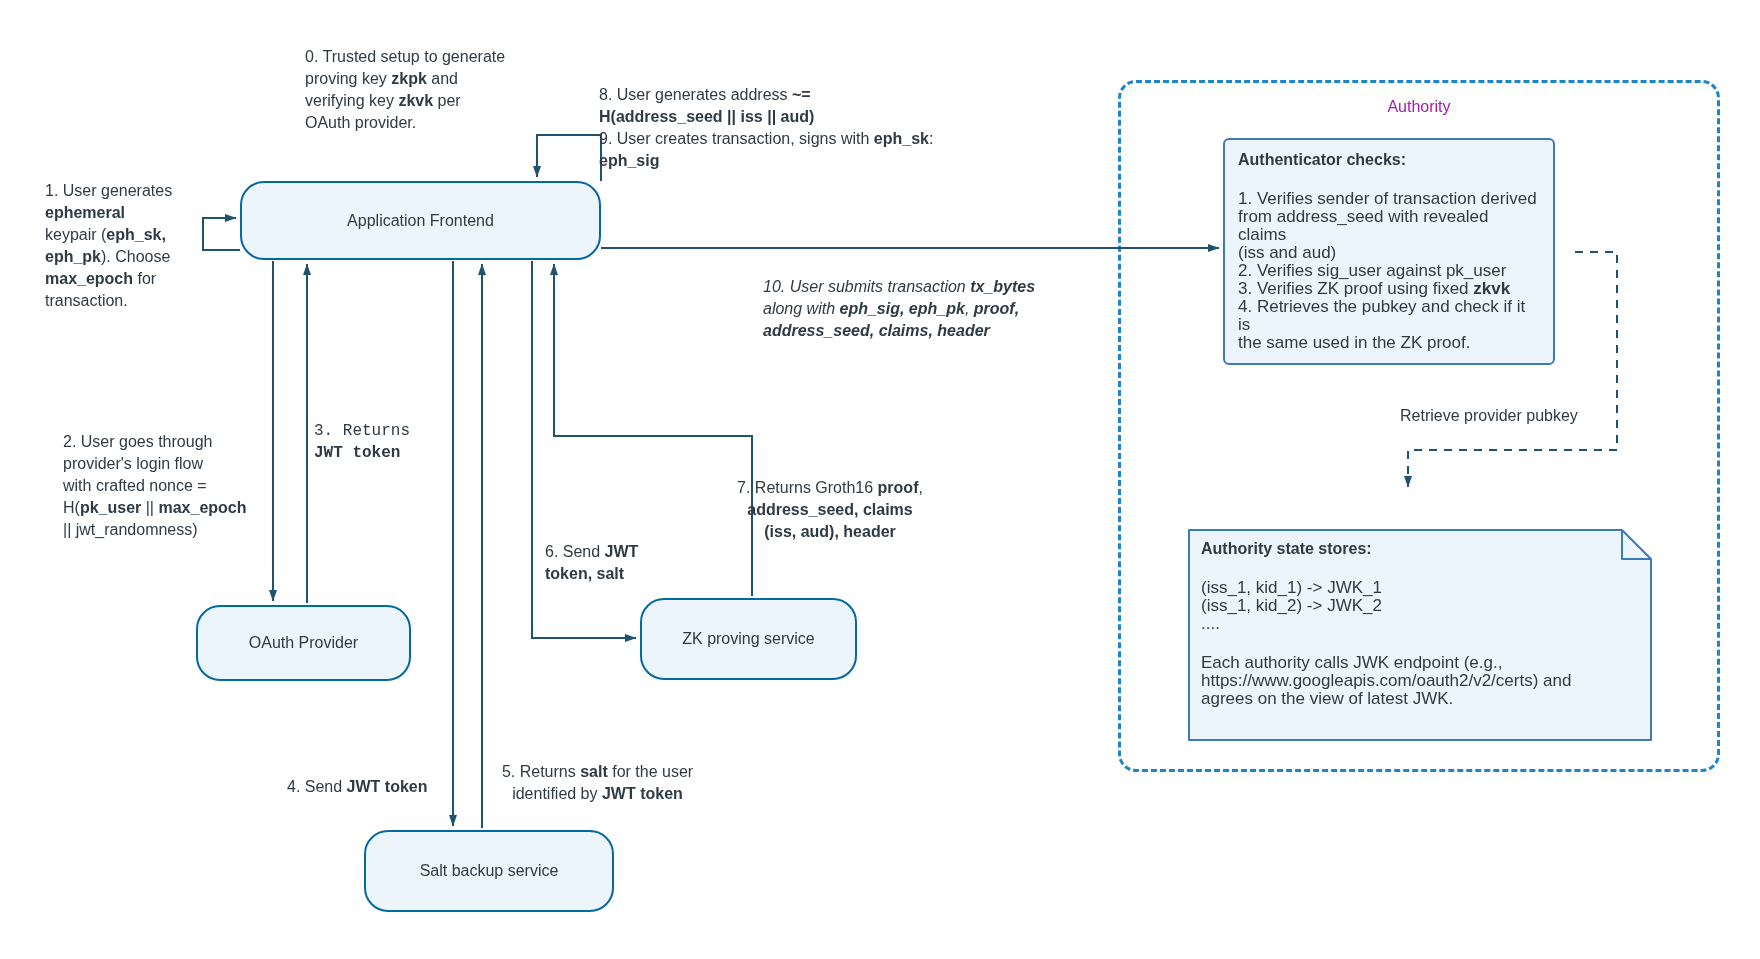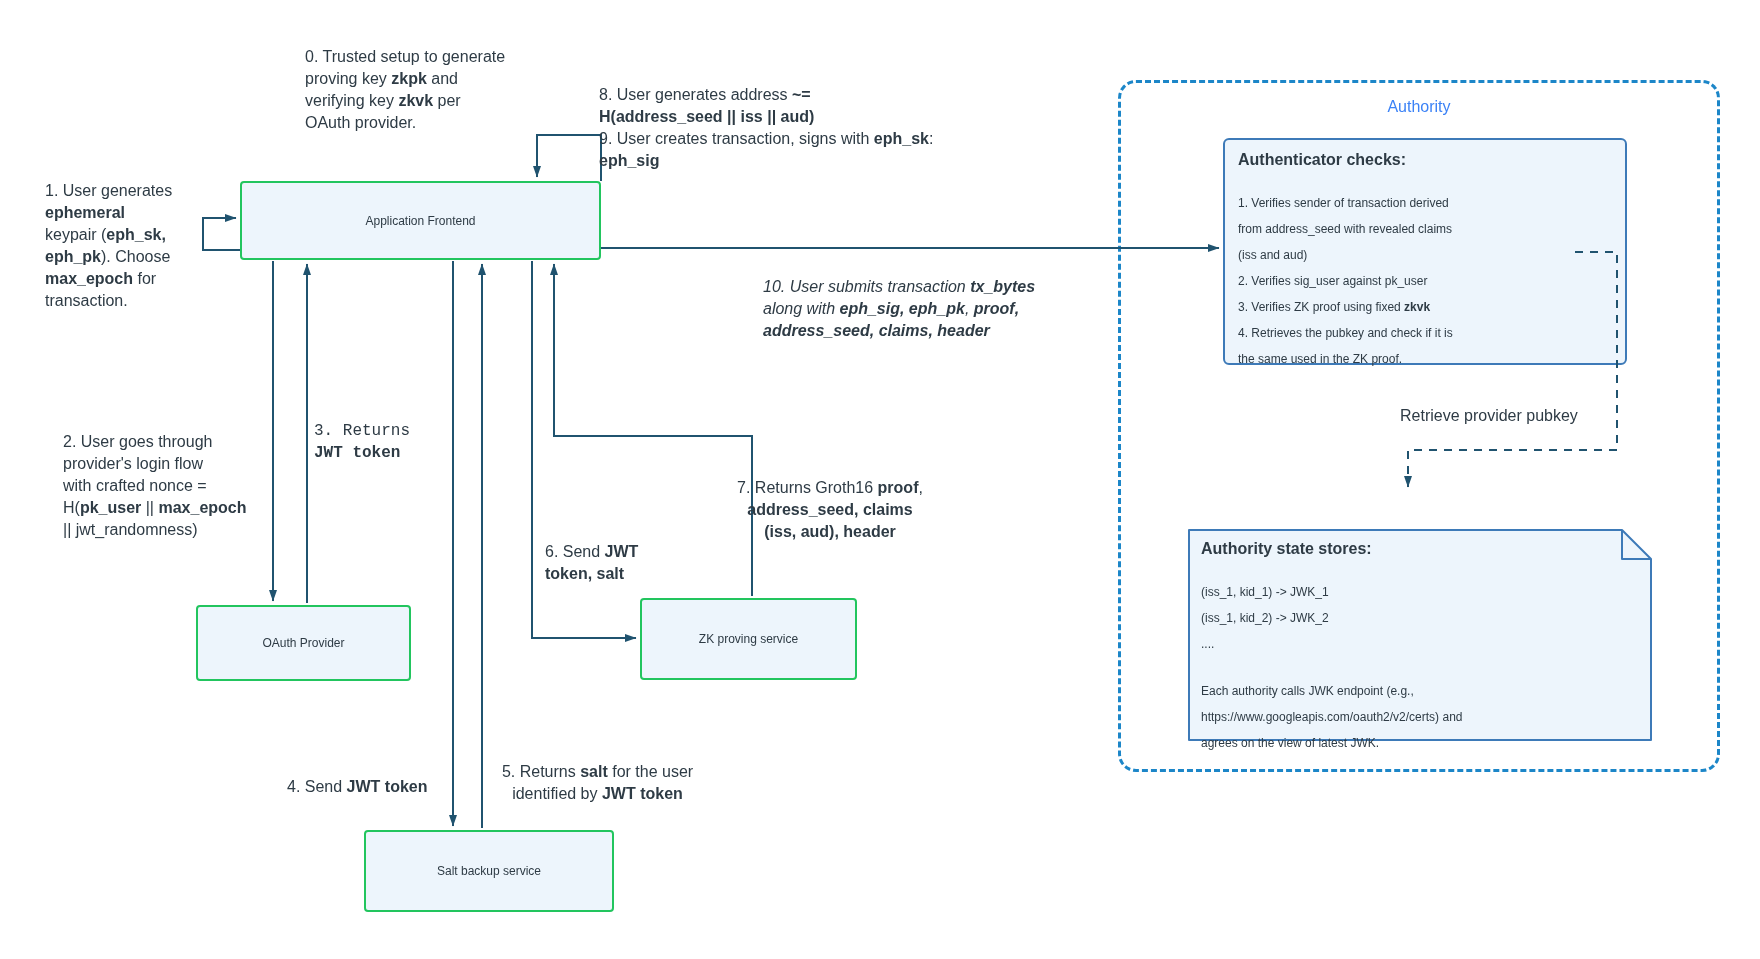--- a/index.html
+++ b/index.html
@@ -1,28 +1,28 @@
 <!DOCTYPE html>
 <html><head>
 <meta charset="utf-8">
 <style>
   html,body{margin:0;padding:0;background:#ffffff;}
   body{font-family:"Liberation Sans",sans-serif;}
   .canvas{position:relative;width:1760px;height:959px;overflow:hidden;color:#2e3b45;background:#ffffff;}
 
-  .node{position:absolute;background:#edf5fc;border:2px solid #22c55e;border-radius:4px;
-        display:flex;align-items:center;justify-content:center;font-size:12px;box-sizing:border-box;}
+  .node{position:absolute;background:#edf5fc;border:2px solid #0369a1;border-radius:24px;
+        display:flex;align-items:center;justify-content:center;font-size:16px;box-sizing:border-box;}
 
   .panel{position:absolute;background:#edf5fc;border:2px solid #3d7ab8;border-radius:6px;
          padding:11px 13px;box-sizing:border-box;}
   .panel-title{font-weight:700;font-size:16px;margin-bottom:21px;}
-  .panel-body{font-size:12px;line-height:26px;white-space:pre-wrap;}
+  .panel-body{font-size:17px;line-height:18px;white-space:pre-wrap;}
 
   .authority-group{position:absolute;border:3px dashed #1c86c8;border-radius:18px;box-sizing:border-box;}
-  .authority-title{position:absolute;text-align:center;color:#3b82f6;font-size:16px;}
+  .authority-title{position:absolute;text-align:center;color:#a21caf;font-size:16px;}
 
   .doc-note{position:absolute;}
   .doc-bg{position:absolute;left:0;top:0;}
   .doc-content{position:relative;padding:11px 13px;box-sizing:border-box;}
   .doc-content .panel-body{margin-bottom:21px;}
   .doc-content .panel-body:last-child{margin-bottom:0;}
 
   .lbl{position:absolute;font-size:16px;line-height:22px;white-space:pre-wrap;}
   .center{text-align:center;}
   .b{font-weight:700;}
@@ -45,21 +45,21 @@
   <div class="node" style="left:196px;top:605px;width:215px;height:76px;">
     <span>OAuth Provider</span>
   </div>
   <div class="node" style="left:640px;top:598px;width:217px;height:82px;">
     <span>ZK proving service</span>
   </div>
   <div class="node" style="left:364px;top:830px;width:250px;height:82px;">
     <span>Salt backup service</span>
   </div>
 
-  <div class="panel" style="left:1223px;top:138px;width:404px;height:227px;">
+  <div class="panel" style="left:1223px;top:138px;width:332px;height:227px;">
     <div class="panel-title">Authenticator checks:</div>
     <div class="panel-body"><span>1. Verifies sender of transaction derived
 from address_seed with revealed claims
 (iss and aud)
 2. Verifies sig_user against pk_user
 3. Verifies ZK proof using fixed </span><span class="b">zkvk</span><span>
 4. Retrieves the pubkey and check if it is
 the same used in the ZK proof.</span></div>
   </div>
 

